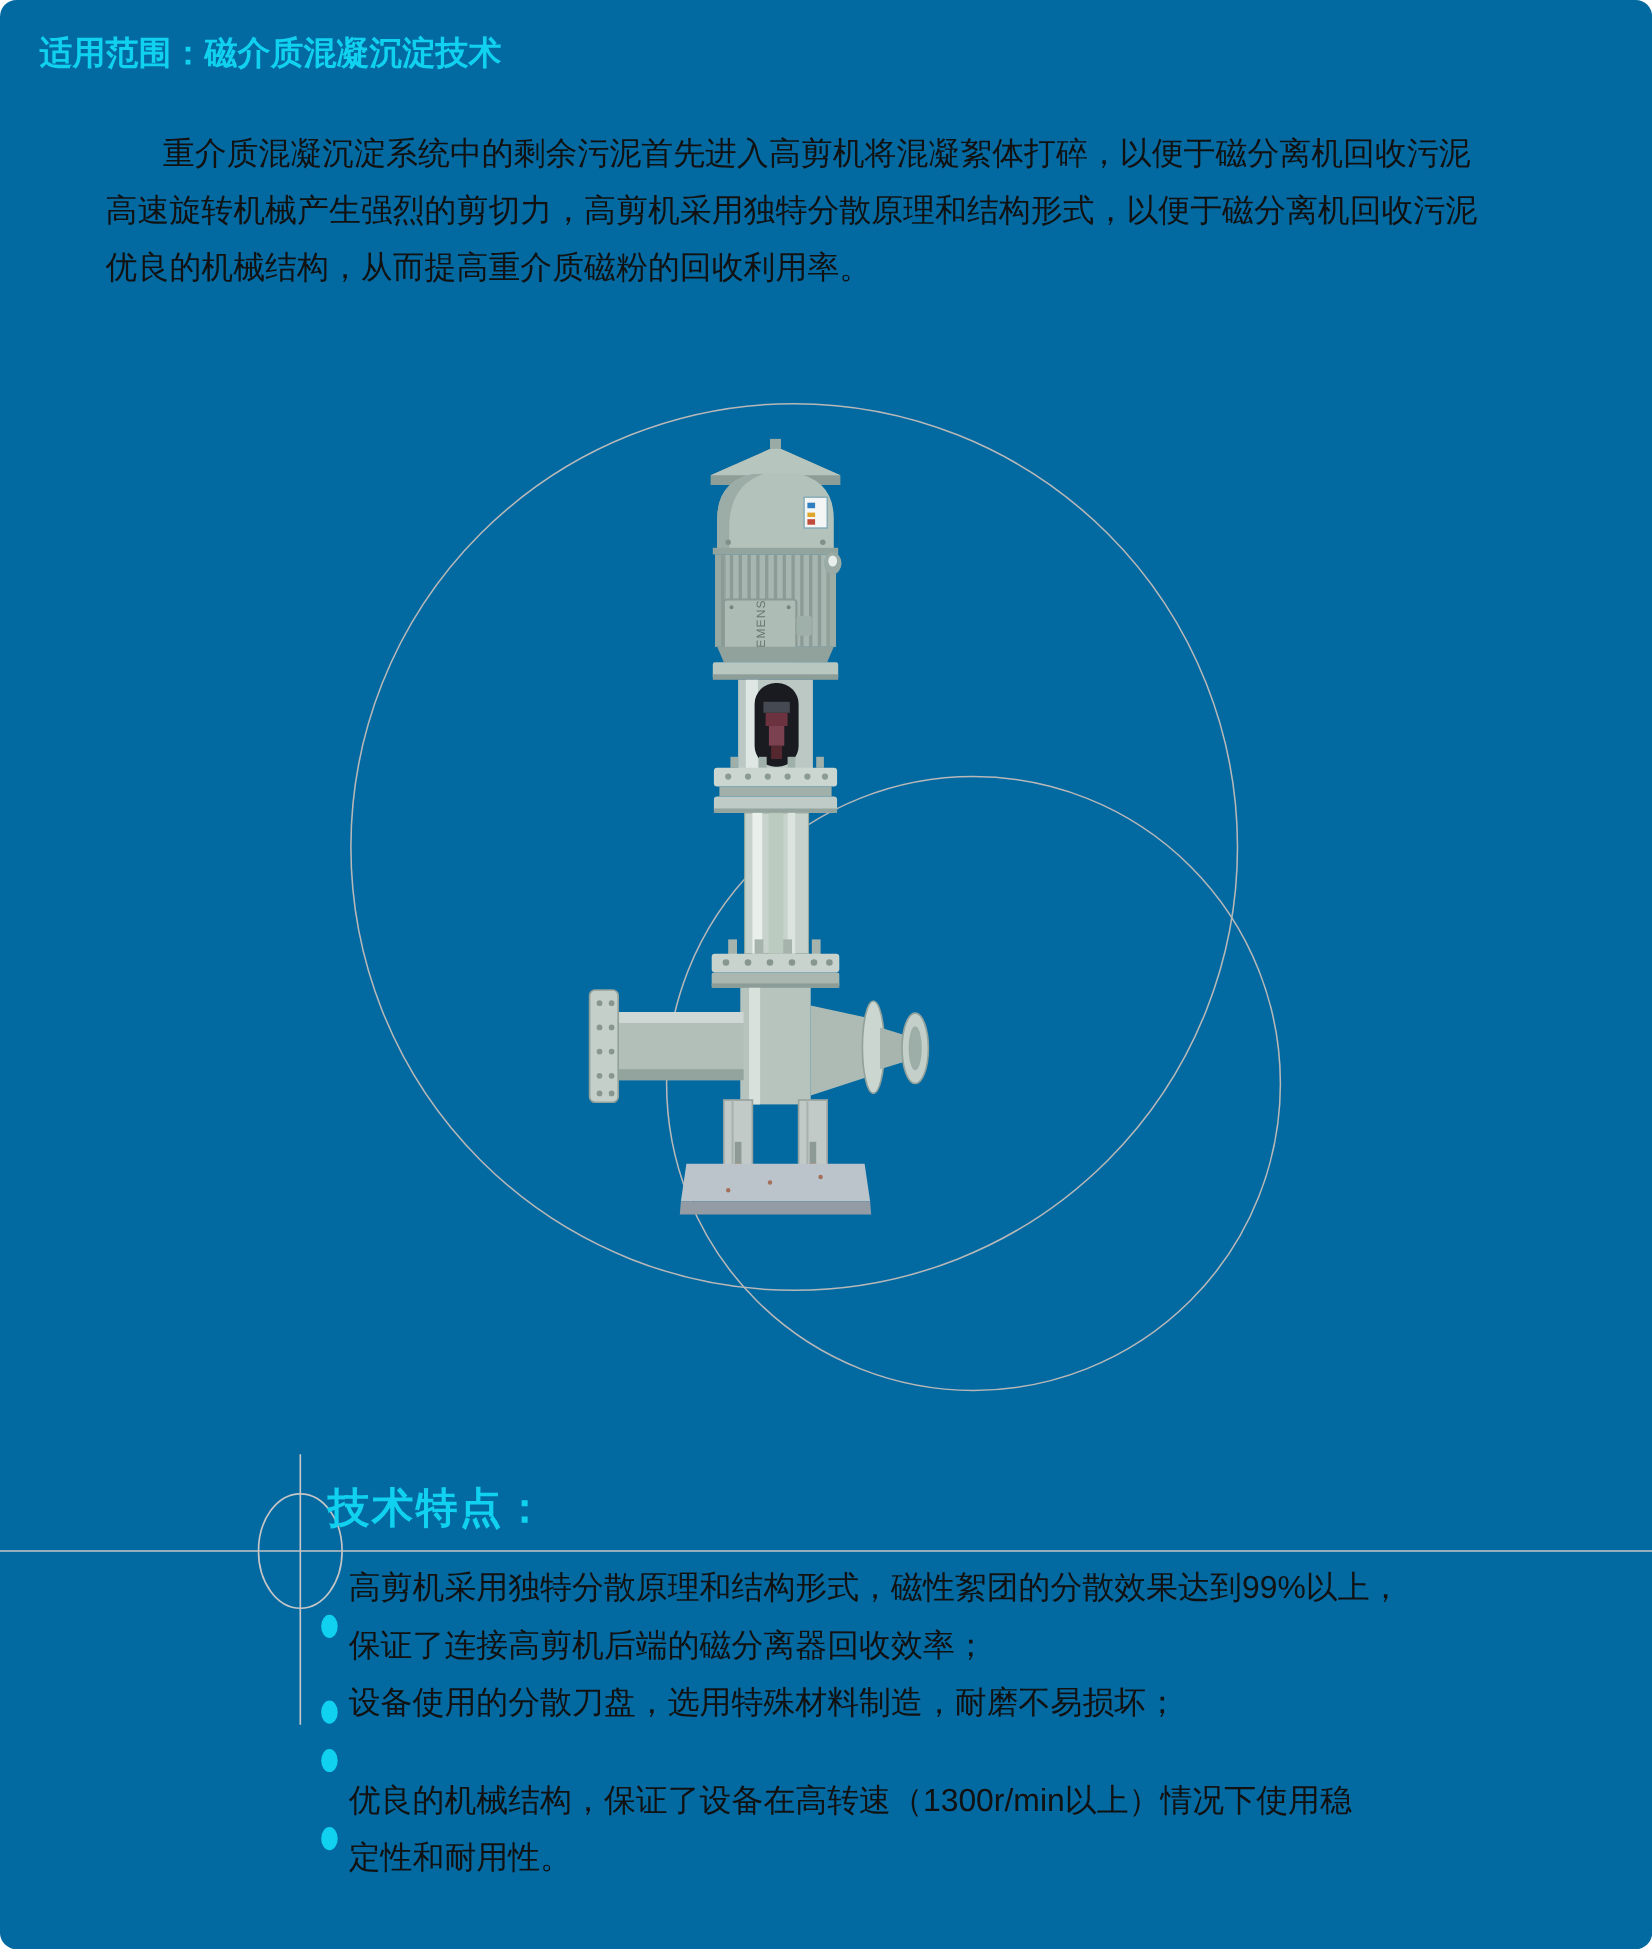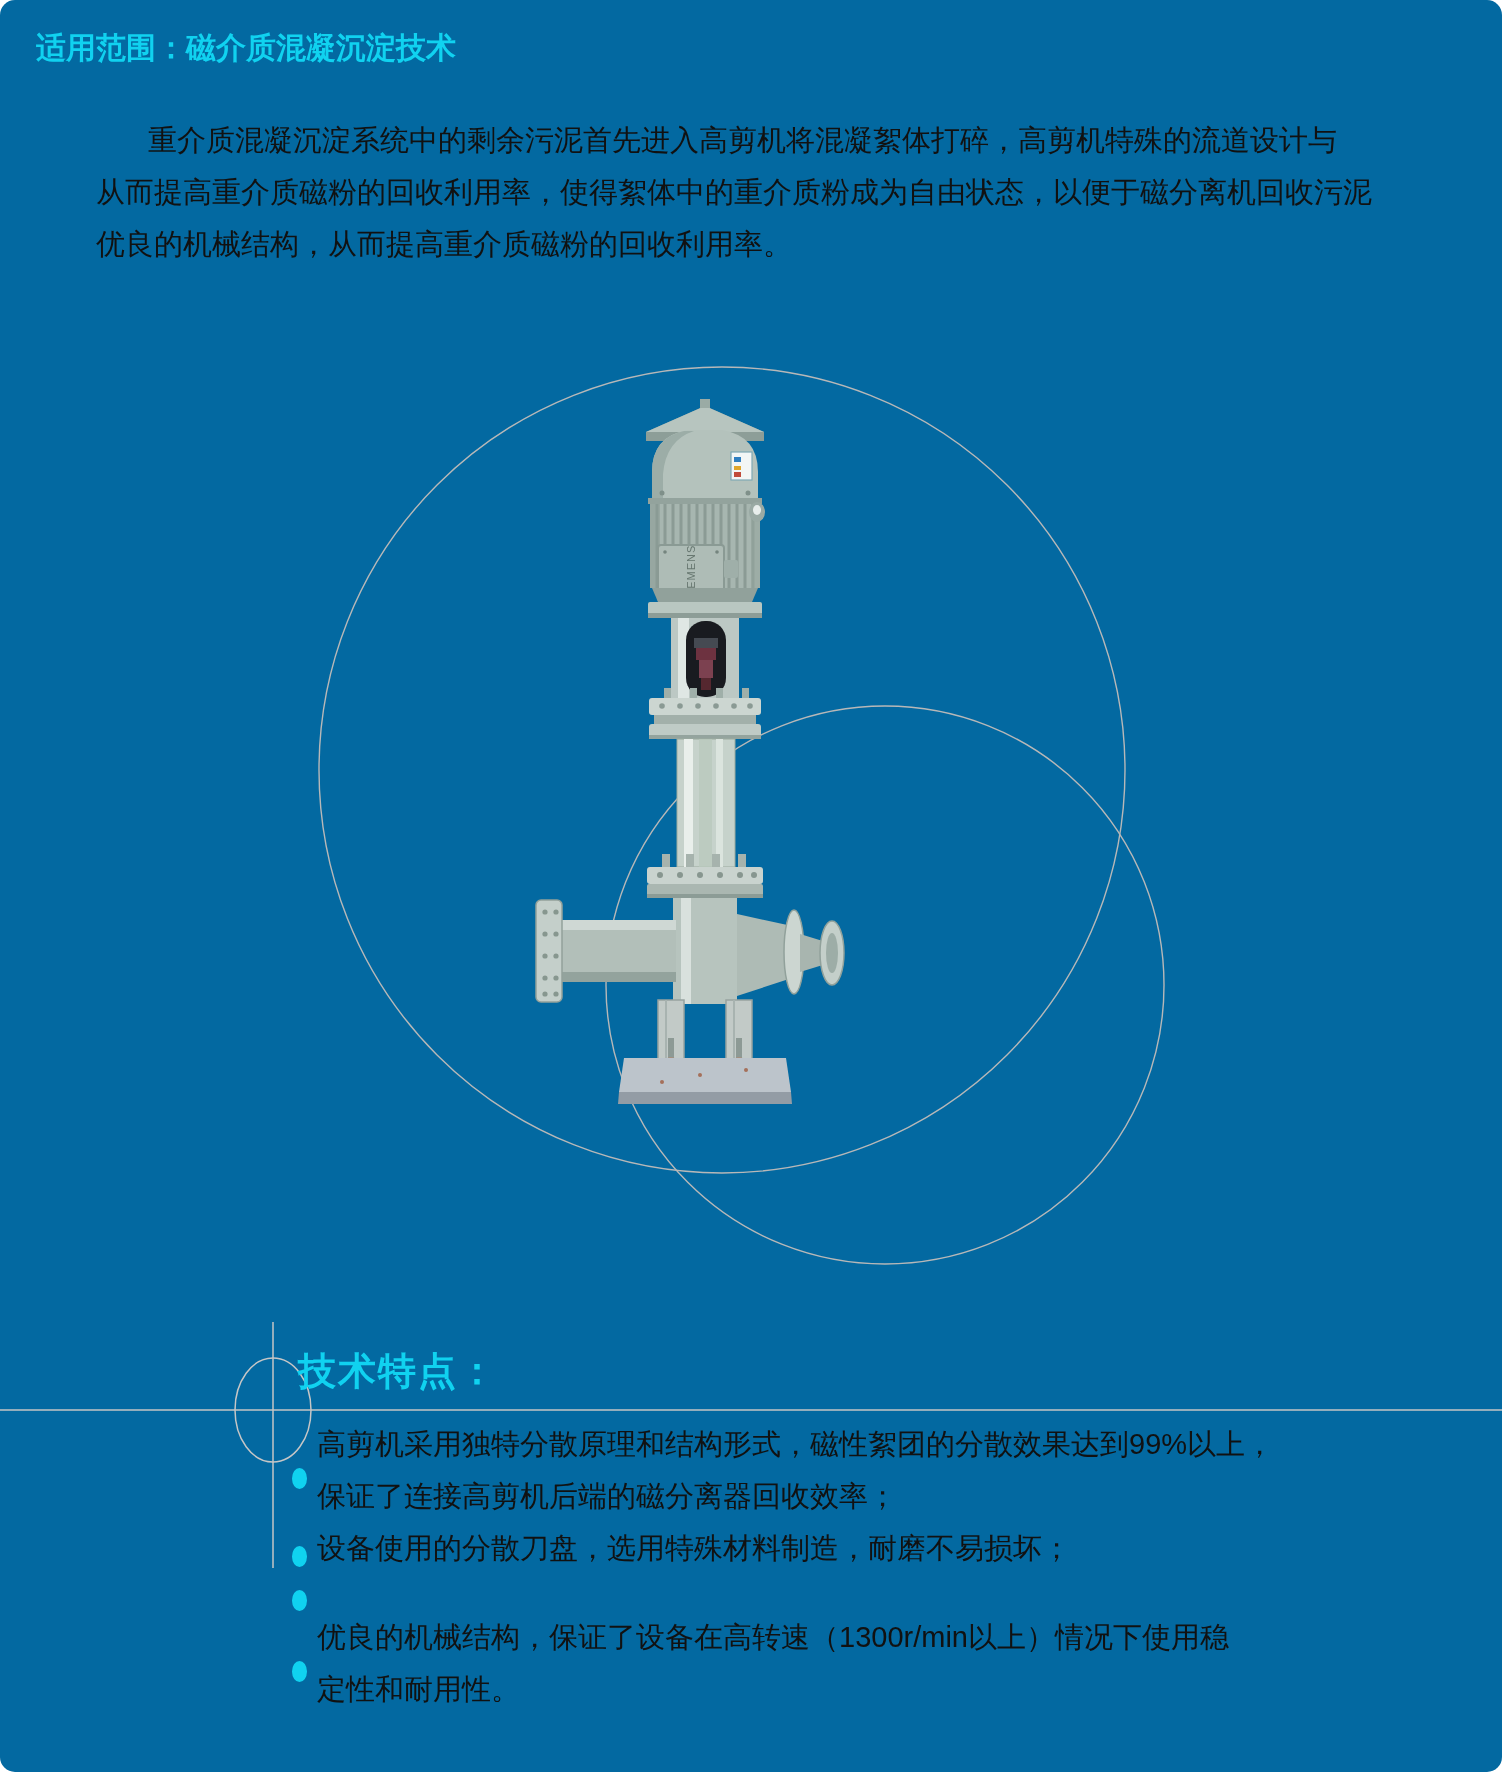--- a/index.html
+++ b/index.html
@@ -89,22 +89,22 @@
   }
 </style>
 </head>
 <body>
 
 <div class="page">
 
   <h1 class="page-title">适用范围：磁介质混凝沉淀技术</h1>
 
   <div class="intro">
-    <div class="intro-line indent">重介质混凝沉淀系统中的剩余污泥首先进入高剪机将混凝絮体打碎，高剪机特殊的流道设计与</div>
-    <div class="intro-line">从而提高重介质磁粉的回收利用率，使得絮体中的重介质粉成为自由状态，以便于磁分离机回收污泥</div>
+    <div class="intro-line indent">重介质混凝沉淀系统中的剩余污泥首先进入高剪机将混凝絮体打碎，以便于磁分离机回收污泥</div>
+    <div class="intro-line">高速旋转机械产生强烈的剪切力，高剪机采用独特分散原理和结构形式，以便于磁分离机回收污泥</div>
     <div class="intro-line">优良的机械结构，从而提高重介质磁粉的回收利用率。</div>
   </div>
 
   <svg class="figure-svg" width="1502" height="1030" viewBox="0 300 1502 1030" xmlns="http://www.w3.org/2000/svg">
 
     <g>
       <circle class="circ" cx="722" cy="770" r="403"></circle>
       <circle class="circ" cx="885" cy="985" r="279"></circle>
     </g>
 

